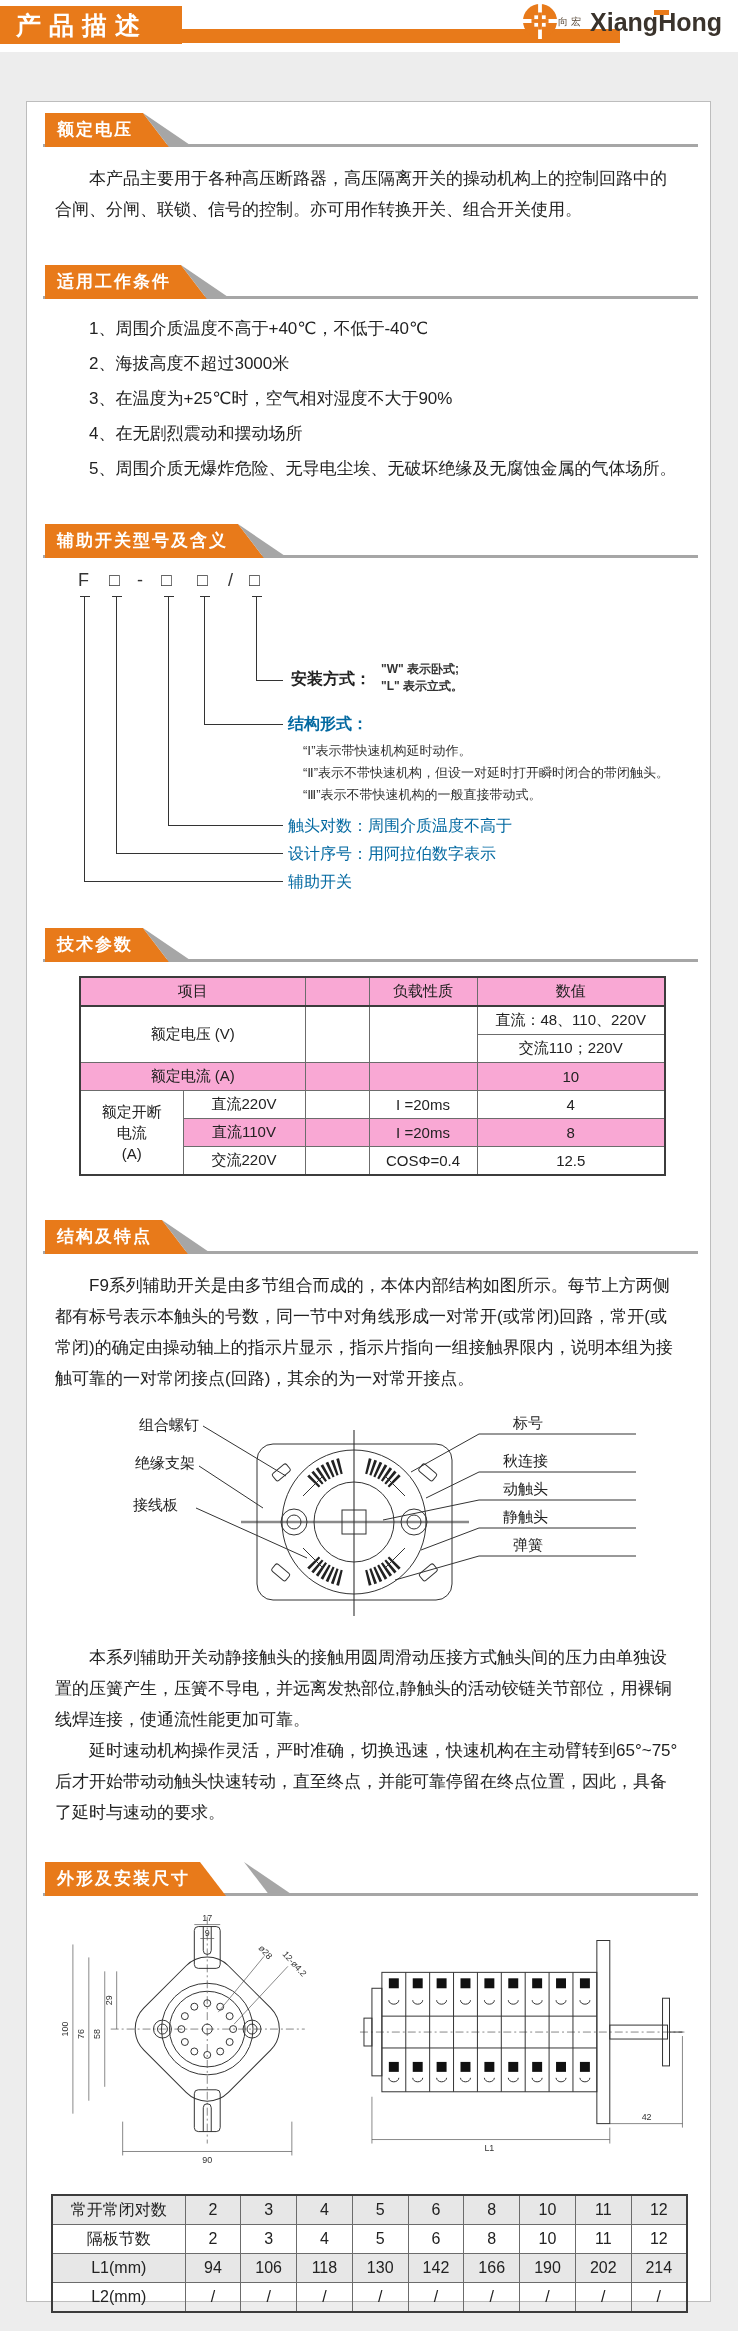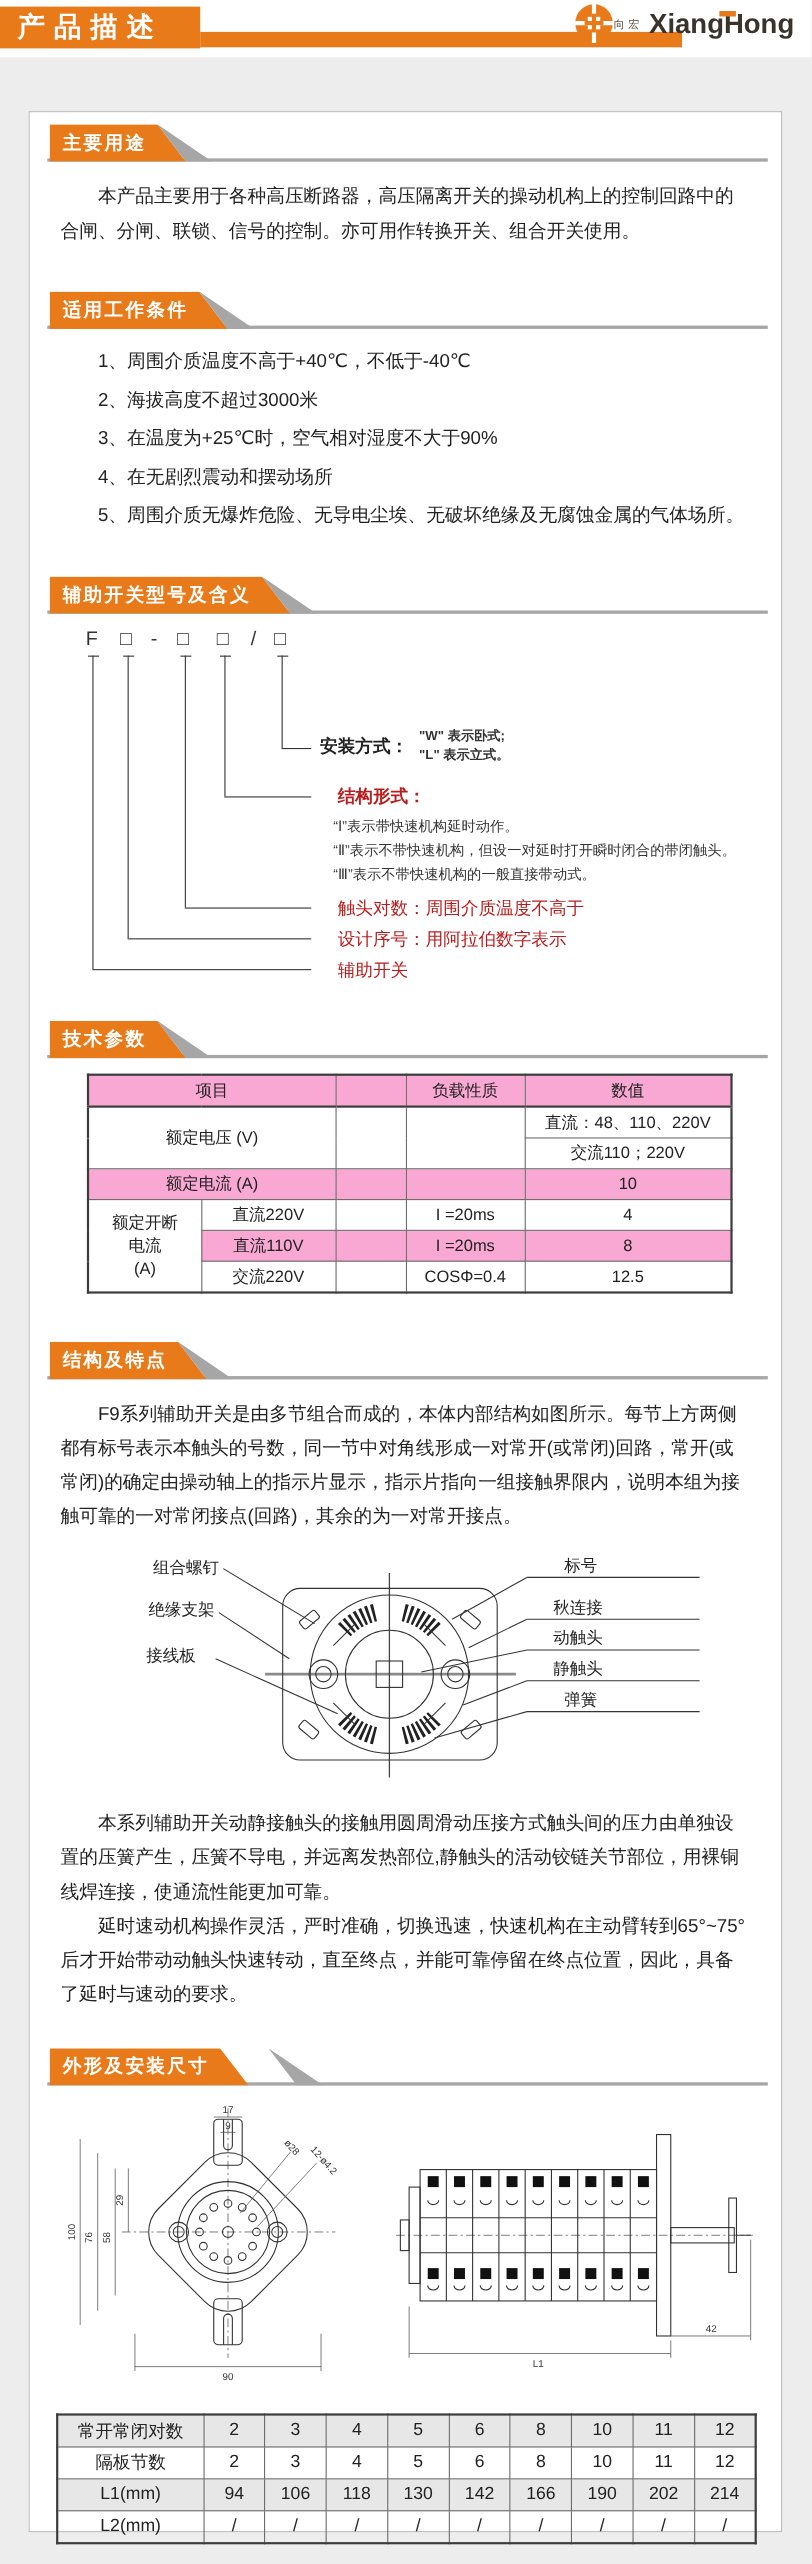--- a/index.html
+++ b/index.html
@@ -29,21 +29,21 @@
   
   .para{font-size:17px;color:#222;line-height:31px;text-indent:2em;margin:16px 4px 0 4px;}
   .cond-list{list-style:none;margin:12px 0 0 0;padding:0 0 0 38px;}
   .cond-list li{font-size:17px;color:#222;line-height:35px;}
   
   .model-diagram{position:relative;height:332px;margin-top:12px;font-size:16px;color:#222;}
   .code{position:absolute;top:0;font-size:18px;color:#333;}
   .stem{position:absolute;border-left:1px solid #333;width:0;}
   .stem::before{content:"";position:absolute;left:-5px;top:0;width:10px;height:0;border-top:1px solid #333;}
   .hline{position:absolute;border-top:1px solid #333;height:0;}
-  .mlabel{position:absolute;left:256px;white-space:nowrap;color:#b91c1c;}
+  .mlabel{position:absolute;left:237px;white-space:nowrap;color:#0369a1;}
   .mount-wrap{position:absolute;left:240px;top:94px;display:flex;align-items:center;font-weight:bold;}
   .mount-wrap .sub{font-size:12px;line-height:17px;color:#333;margin-left:10px;margin-top:-3px;}
   .msub{position:absolute;left:252px;font-size:13px;color:#333;white-space:nowrap;}
   
   table.tech{border-collapse:collapse;margin:14px 0 0 28px;table-layout:fixed;width:585px;}
   table.tech th,table.tech td{border:1px solid #6c6c6c;text-align:center;font-size:15px;color:#222;
     height:27px;padding:0 2px;font-weight:normal;}
   table.tech{border:2px solid #3c3c3c;}
   table.tech tr.shade td,table.tech tr.shade th{background:#f9a8d4;}
   table.tech tr.hdr th{border-bottom:2px solid #3c3c3c;}
@@ -93,21 +93,21 @@
     <div class="en">
       <span>XiangHong</span>
       <span class="h-accent"></span>
     </div>
   </div>
 
   <div class="panel">
 
     <div class="sec-tag" style="margin-top:11px;">
       <div class="underline"></div>
-      <div class="shape">主要用途</div>
+      <div class="shape">额定电压</div>
       <div class="shadow"></div>
     </div>
     <p class="para">本产品主要用于各种高压断路器，高压隔离开关的操动机构上的控制回路中的合闸、分闸、联锁、信号的控制。亦可用作转换开关、组合开关使用。</p>
 
     <div class="sec-tag" style="margin-top:40px;">
       <div class="underline"></div>
       <div class="shape">适用工作条件</div>
       <div class="shadow"></div>
     </div>
     <ul class="cond-list">

